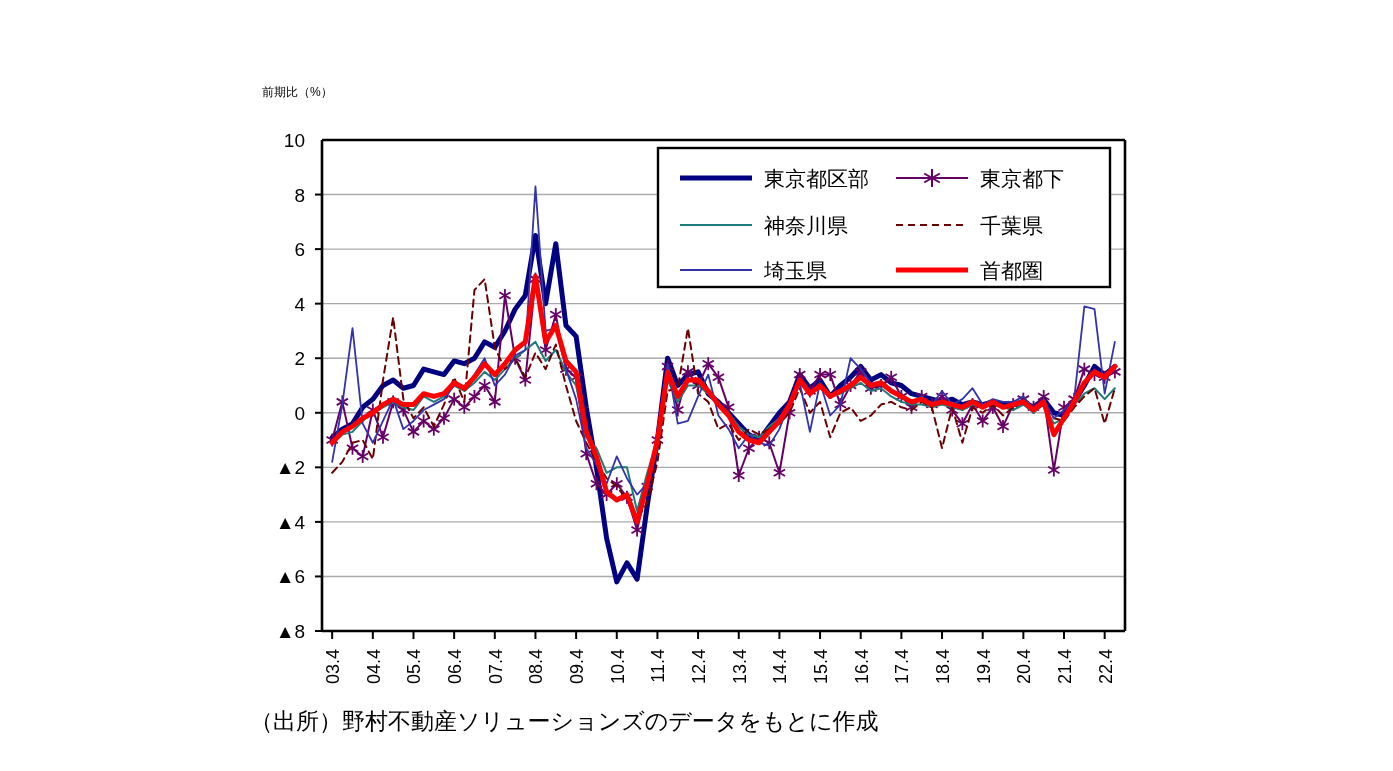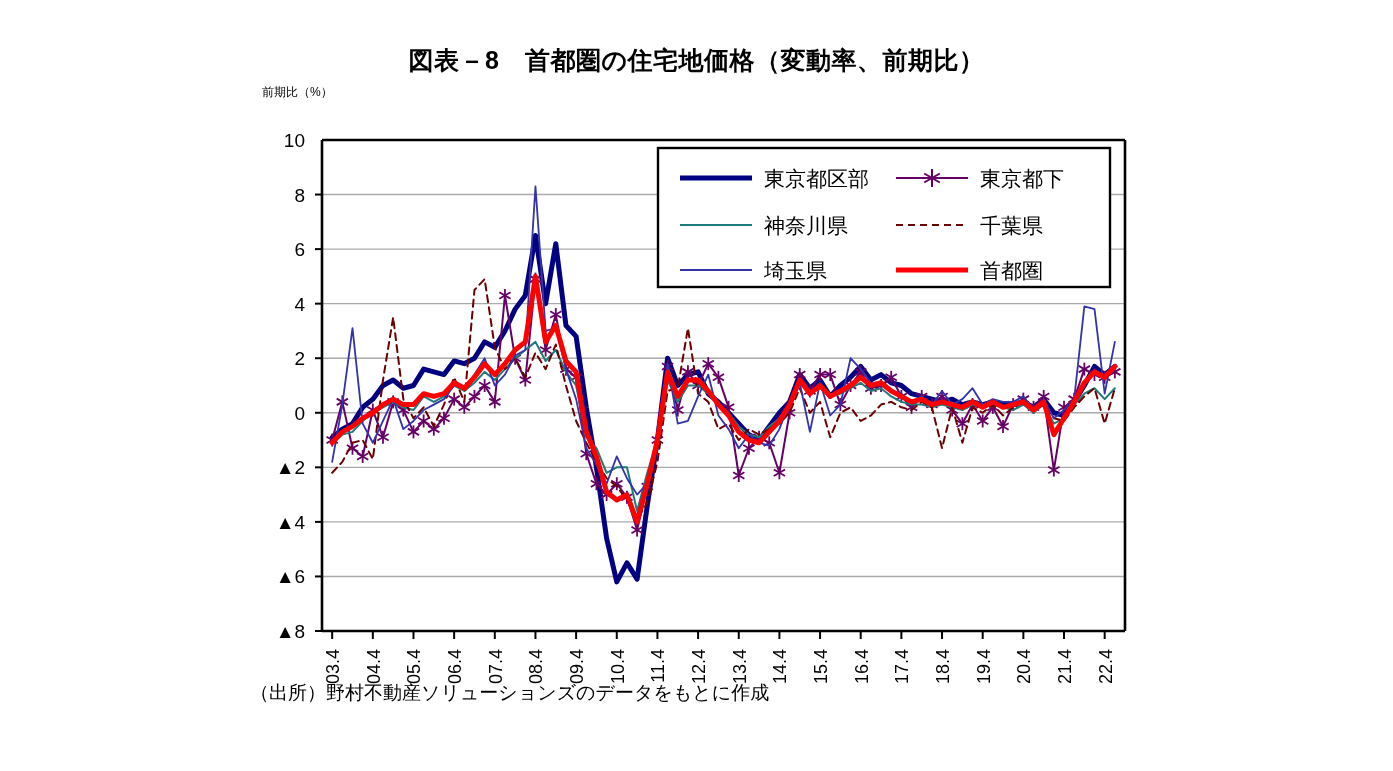--- a/index.html
+++ b/index.html
@@ -41,22 +41,22 @@
     position: absolute;
     left: 262px;
     top: 84px;
     font-size: 12px;
     white-space: nowrap;
   }
 
   .source-note {
     position: absolute;
     left: 250px;
-    top: 680px;
-    font-size: 19px;
+    top: 706px;
+    font-size: 23px;
     white-space: nowrap;
   }
 
   svg#plot {
     position: absolute;
     left: 0;
     top: 0;
   }
 
   .ytick-label {
@@ -96,21 +96,20 @@
     fill: #ffffff;
     stroke: #000000;
     stroke-width: 2.4;
   }
 </style>
 </head>
 <body>
 
 <div id="figure">
 
-  <div class="chart-title">図表－8　首都圏の住宅地価格（変動率、前期比）</div>
   <div class="axis-unit-label">前期比（%）</div>
   <div class="source-note">（出所）野村不動産ソリューションズのデータをもとに作成</div>
 
   <svg id="plot" width="1393" height="771">
     <g id="gridlines-group">
         <line x1="322" y1="194.5555555555556" x2="1125" y2="194.5555555555556" class="gridline"></line>
         <line x1="315" y1="194.5555555555556" x2="322" y2="194.5555555555556" class="ticks"></line>
         <line x1="322" y1="249.1111111111111" x2="1125" y2="249.1111111111111" class="gridline"></line>
         <line x1="315" y1="249.1111111111111" x2="322" y2="249.1111111111111" class="ticks"></line>
         <line x1="322" y1="303.6666666666667" x2="1125" y2="303.6666666666667" class="gridline"></line>

